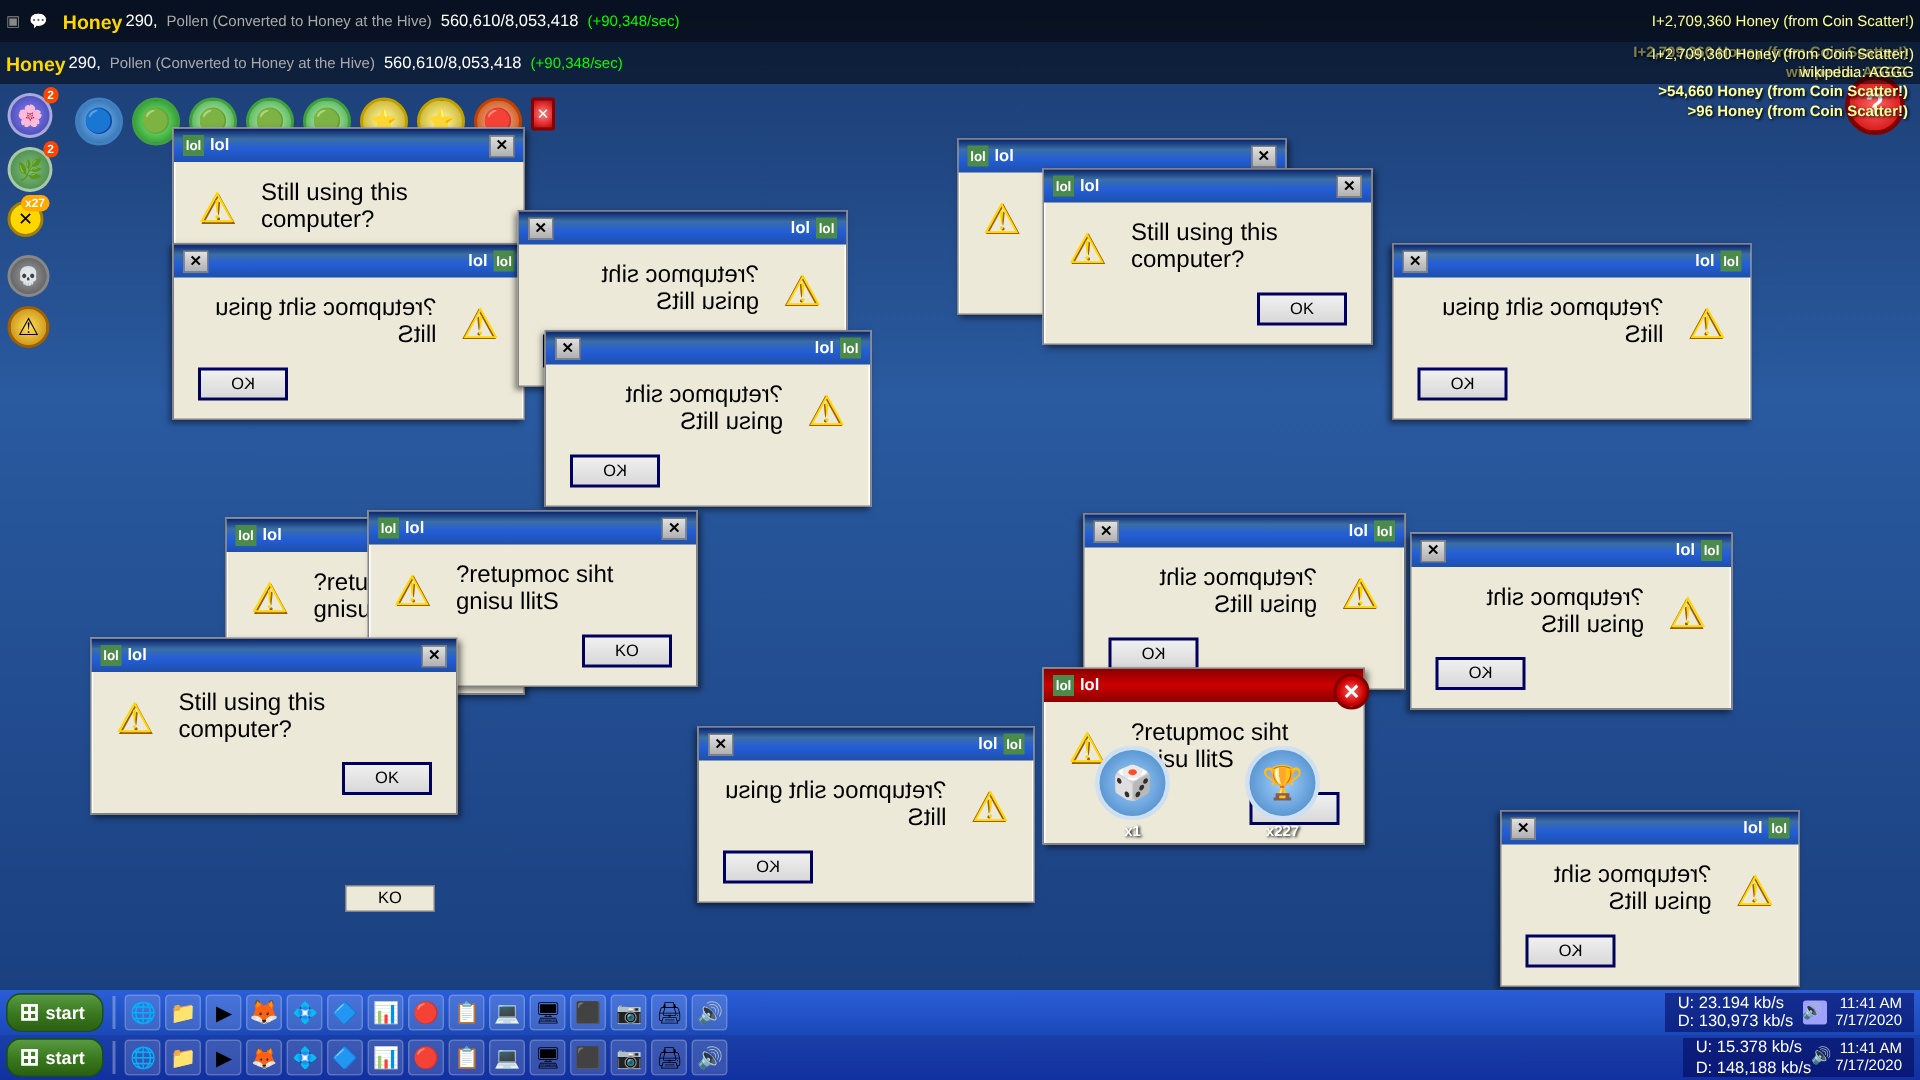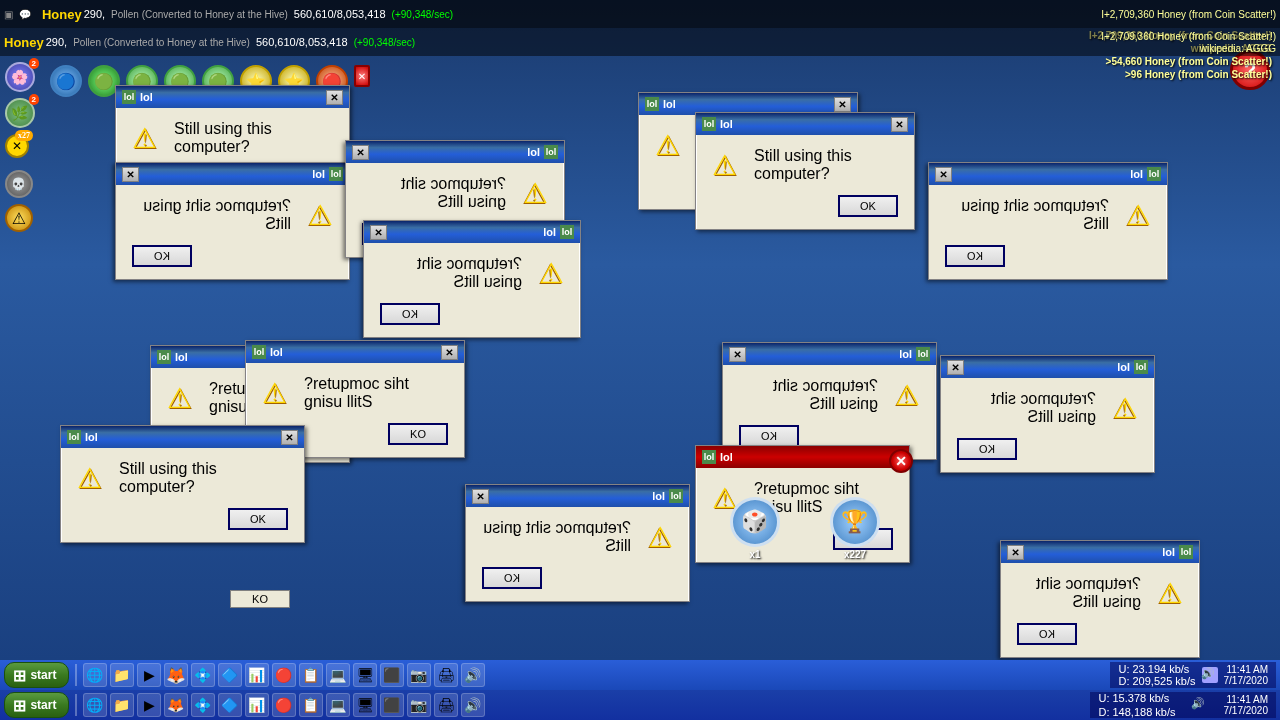--- a/index.html
+++ b/index.html
@@ -367,21 +367,21 @@
     </div>
     <div class="hud-game-icon-row" style="margin-top:2px;">
       <div style="position:relative;">
         <div class="game-circle" style="background:radial-gradient(circle, #80c080 0%, #408040 100%);">🌿</div>
         <span style="position:absolute;top:-4px;right:-4px;background:#ff4400;color:white;font-size:8px;font-weight:bold;padding:1px 3px;border-radius:8px;">2</span>
       </div>
     </div>
     <div class="hud-game-icon-row" style="margin-top:2px;">
       <div style="position:relative;">
         <div style="width:24px;height:24px;background:#ffd700;border-radius:50%;border:2px solid #a08000;display:flex;align-items:center;justify-content:center;font-size:12px;">✕</div>
-        <span style="position:absolute;top:-4px;right:-4px;background:#ffaa00;color:white;font-size:8px;font-weight:bold;padding:1px 3px;border-radius:8px;font-family:Liberation Serif, serif;">x27</span>
+        <span style="position:absolute;top:-4px;right:-4px;background:#ffaa00;color:white;font-size:8px;font-weight:bold;padding:1px 3px;border-radius:8px;">x27</span>
       </div>
     </div>
     <div class="hud-game-icon-row" style="margin-top:8px;">
       <div style="width:28px;height:28px;background:radial-gradient(circle,#a0a0a0 0%,#505050 100%);border-radius:50%;border:2px solid #888;display:flex;align-items:center;justify-content:center;font-size:12px;color:white;">💀</div>
     </div>
     <div class="hud-game-icon-row" style="margin-top:2px;">
       <div style="width:28px;height:28px;background:radial-gradient(circle,#ffe060 0%,#c08000 100%);border-radius:50%;border:2px solid #a06000;display:flex;align-items:center;justify-content:center;font-size:16px;">⚠</div>
     </div>
   </div>
 
@@ -738,21 +738,21 @@
     <div class="taskbar-icon">💻</div>
     <div class="taskbar-icon">🖥</div>
     <div class="taskbar-icon">⬛</div>
     <div class="taskbar-icon">📷</div>
     <div class="taskbar-icon">🖨</div>
     <div class="taskbar-icon">🔊</div>
 
     <div style="margin-left:auto;display:flex;align-items:center;gap:6px;background:rgba(0,0,80,0.5);padding:2px 8px;height:26px;">
       <span style="color:white;font-size:11px;">
         <span>U: </span><span>23.194 kb/s</span><br>
-        <span>D: </span><span>209,525 kb/s</span>
+        <span>D: </span><span>130,973 kb/s</span>
       </span>
       <div style="width:16px;height:16px;background:#a0a0ff;border-radius:2px;">🔊</div>
       <div class="clock">
         <div>11:41 AM</div>
         <div>7/17/2020</div>
       </div>
     </div>
   </div>
 
   <div style="height:30px;background:linear-gradient(180deg,#1a3fa8 0%,#1230a0 100%);display:flex;align-items:center;padding:0 4px;gap:3px;">
@@ -770,21 +770,21 @@
     <div class="taskbar-icon">📊</div>
     <div class="taskbar-icon">🔴</div>
     <div class="taskbar-icon">📋</div>
     <div class="taskbar-icon">💻</div>
     <div class="taskbar-icon">🖥</div>
     <div class="taskbar-icon">⬛</div>
     <div class="taskbar-icon">📷</div>
     <div class="taskbar-icon">🖨</div>
     <div class="taskbar-icon">🔊</div>
 
-    <div style="margin-left:auto;display:flex;align-items:center;gap:16px;background:rgba(0,0,80,0.5);padding:8px 8px;height:26px;">
+    <div style="margin-left:auto;display:flex;align-items:center;gap:0;background:rgba(0,0,80,0.5);padding:8px 8px;height:26px;">
       <span style="color:white;font-size:11px;line-height:1.3;">
         U: 15.378 kb/s<br>D: 148,188 kb/s
       </span>
       <div style="width:16px;height:16px;">🔊</div>
       <div class="clock">
         <div>11:41 AM</div>
         <div>7/17/2020</div>
       </div>
     </div>
   </div>

